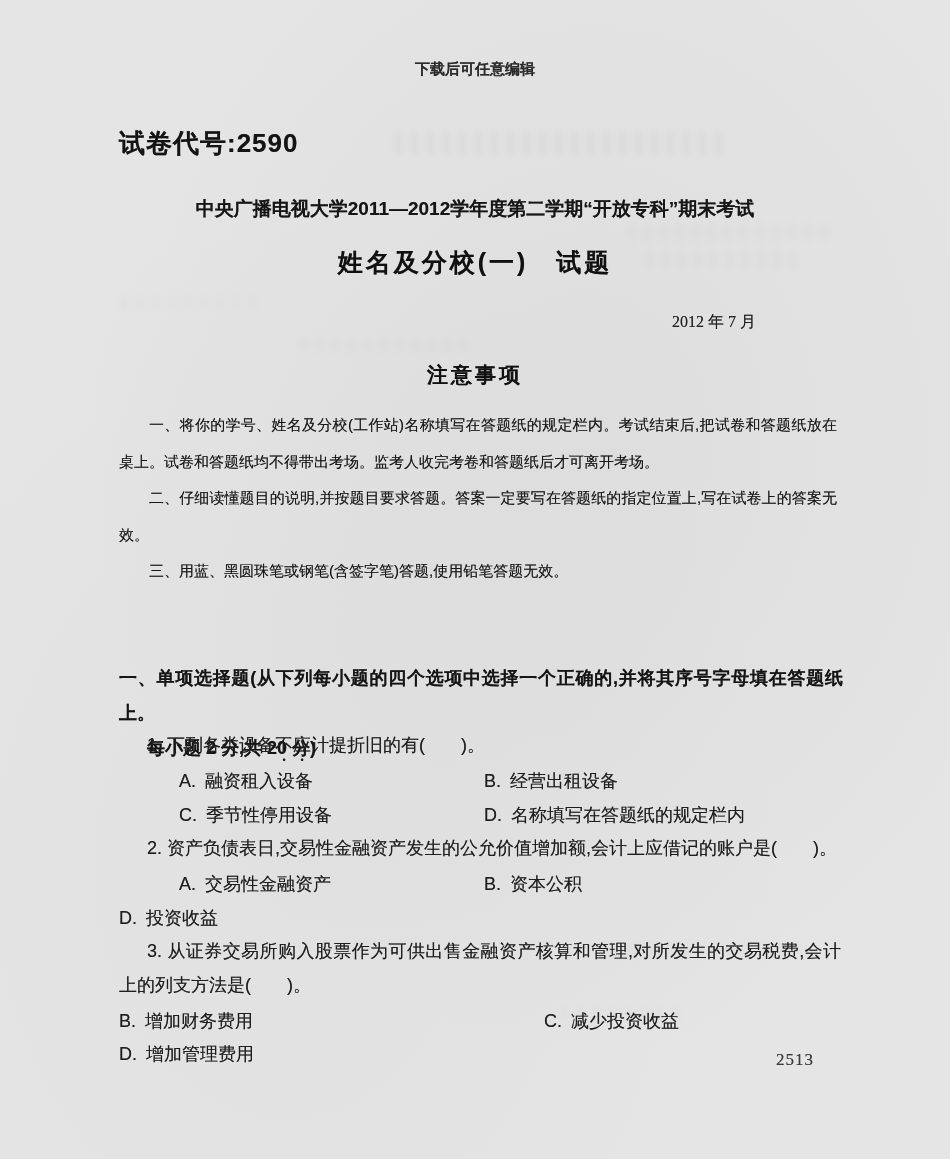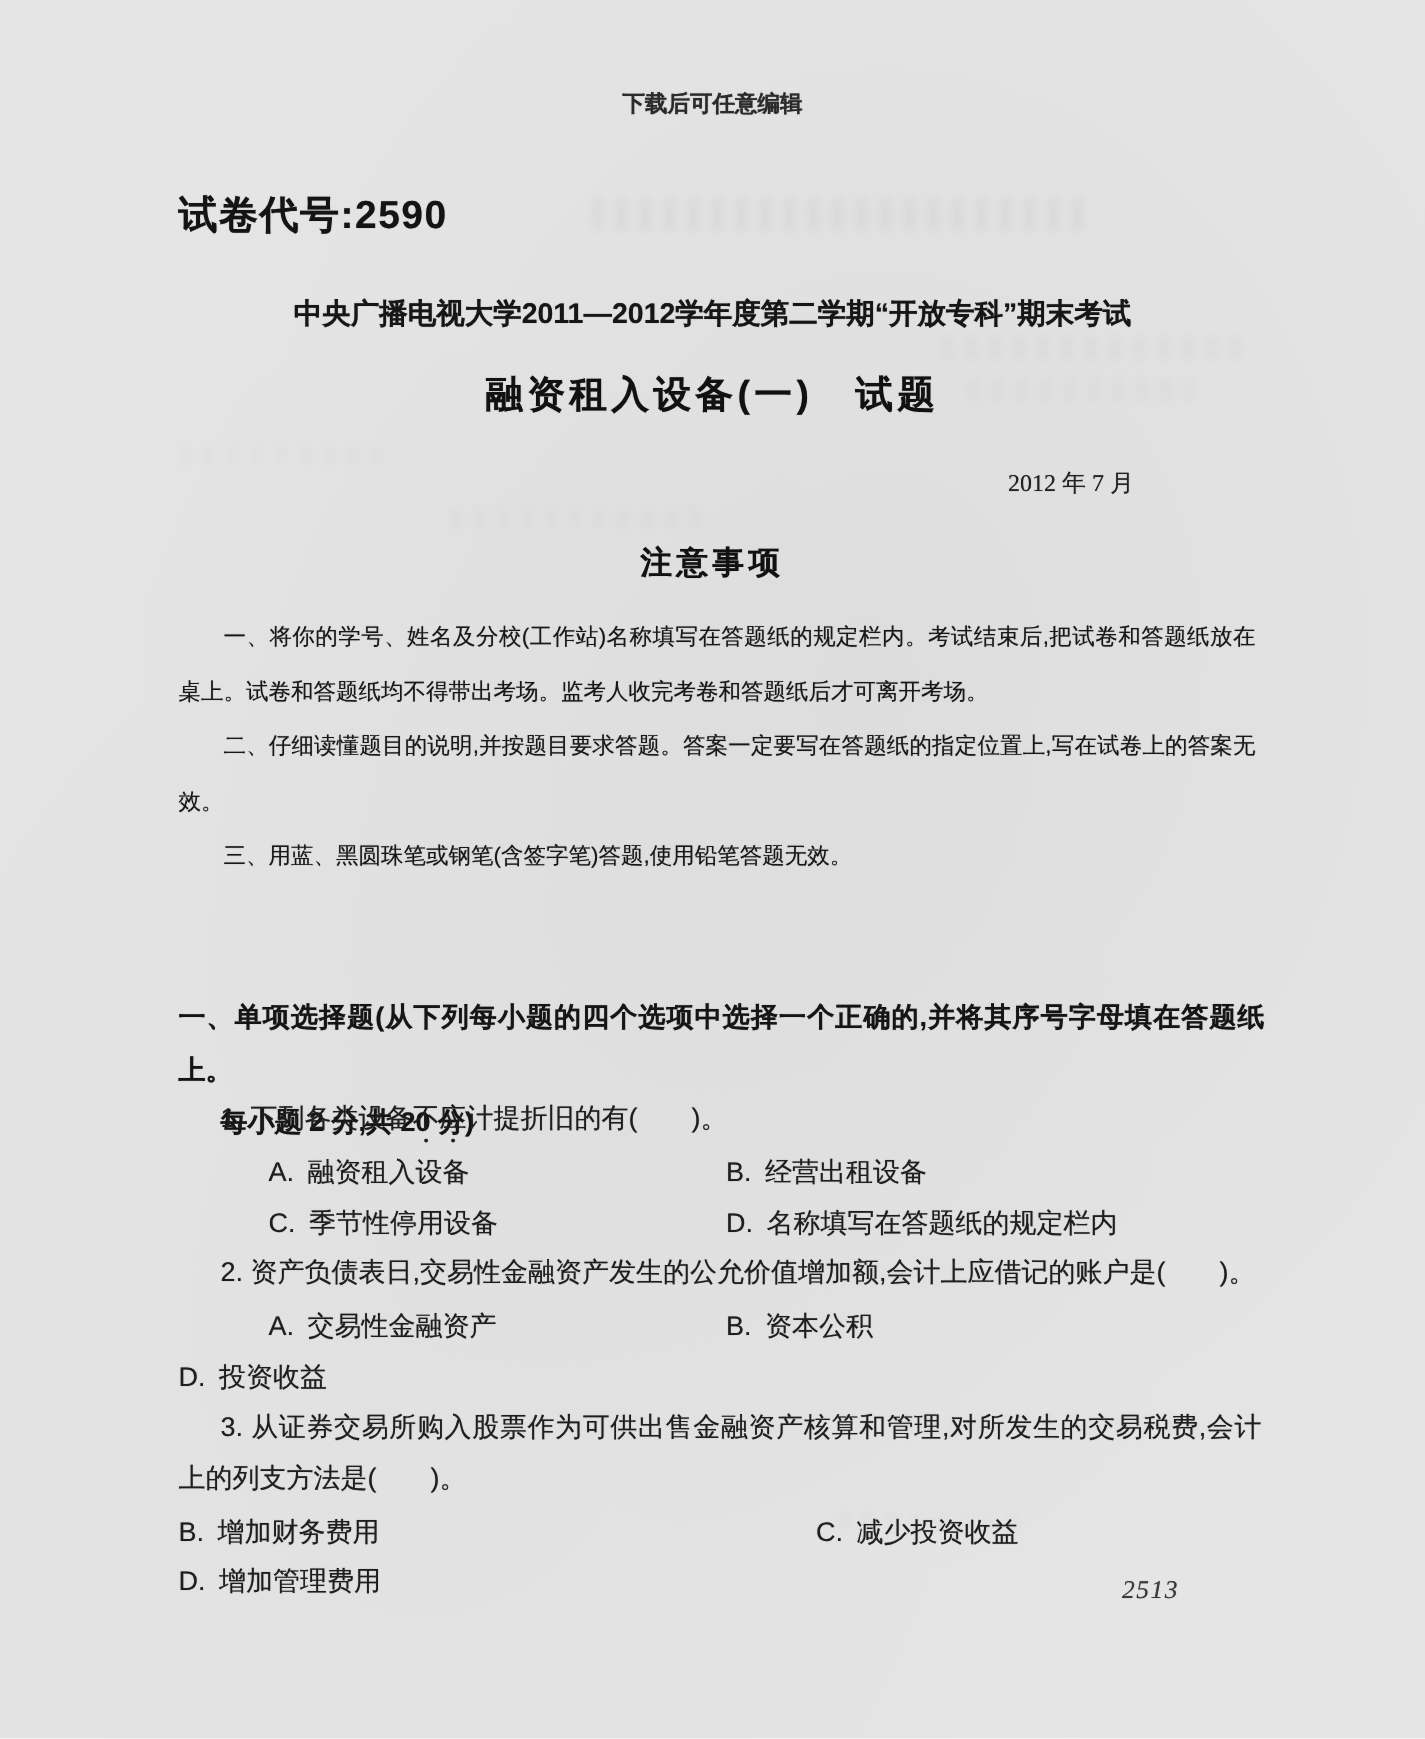--- a/index.html
+++ b/index.html
@@ -64,23 +64,23 @@
   .opt{white-space:nowrap;}
   .opt.colA{padding-left:60px;}
   .opt .lab{margin-right:9px;}
   .emph{
     -webkit-text-emphasis:filled dot;
     -webkit-text-emphasis-position:under right;
     text-emphasis:filled dot;
     text-emphasis-position:under right;
   }
   .page-number{
-    position:absolute;top:1050px;left:748px;
+    position:absolute;top:1050px;left:776px;
     font-size:17px;font-family:"Liberation Serif",serif;
-    letter-spacing:1px;color:#3a3a3a;font-style:italic;
+    letter-spacing:1px;color:#3a3a3a;
   }
   
   .ghost{
     position:absolute;pointer-events:none;border-radius:4px;
     background:repeating-linear-gradient(90deg, rgba(110,110,110,0.22) 0 7px, transparent 7px 16px);
     filter:blur(3px);opacity:0.32;
   }
   .g1{top:132px;left:395px;width:330px;height:22px;}
   .g2{top:224px;left:628px;width:200px;height:16px;opacity:0.22;}
   .g3{top:252px;left:646px;width:150px;height:16px;opacity:0.2;}
@@ -101,21 +101,21 @@
   <div class="ghost g5"></div>
   <div class="ghost g6"></div>
   <div class="ghost g7"></div>
 
   <div class="watermark">下载后可任意编辑</div>
 
   <div class="paper-code">试卷代号:2590</div>
 
   <div class="school-line">中央广播电视大学2011—2012学年度第二学期“开放专科”期末考试</div>
 
-  <div class="exam-title">融资租入设备(一)　试题</div>
+  <div class="exam-title">姓名及分校(一)　试题</div>
 
   <div class="exam-date">2012 年 7 月</div>
 
   <div class="notice-heading">注意事项</div>
 
   <div class="notice-body">
     <p>一、将你的学号、姓名及分校(工作站)名称填写在答题纸的规定栏内。考试结束后,把试卷和答题纸放在桌上。试卷和答题纸均不得带出考场。监考人收完考卷和答题纸后才可离开考场。</p>
     <p>二、仔细读懂题目的说明,并按题目要求答题。答案一定要写在答题纸的指定位置上,写在试卷上的答案无效。</p>
     <p>三、用蓝、黑圆珠笔或钢笔(含签字笔)答题,使用铅笔答题无效。</p>
   </div>

